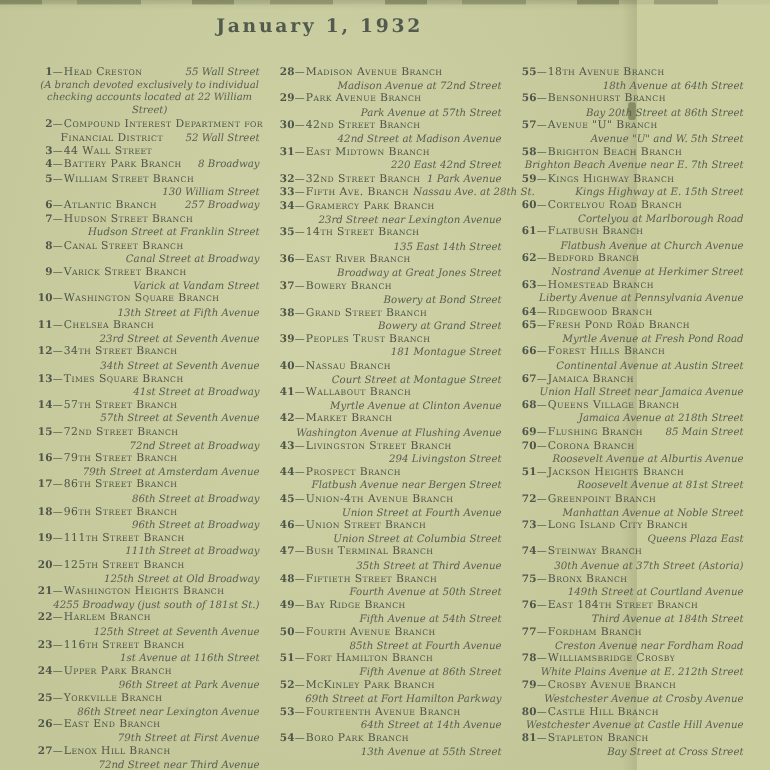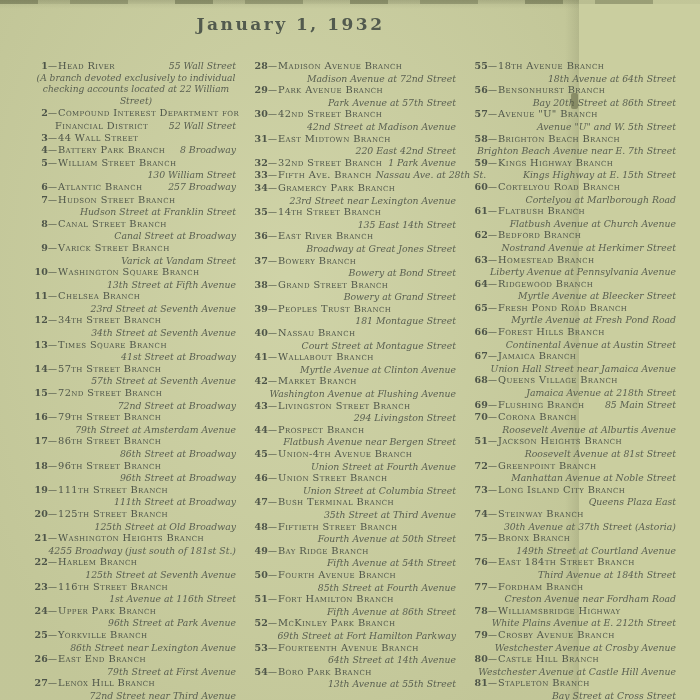--- a/index.html
+++ b/index.html
@@ -112,21 +112,21 @@
 <div class="page">
   <div class="top-edge"></div>
   <div class="edge-mark"></div>
   <h1 class="title">January 1, 1932</h1>
   <div class="cols">
       <div class="col">
         <div class="entry">
           <div class="line1">
             <span class="num">1</span>
             <span class="dash">—</span>
-            <span class="bname">Head River</span>
+            <span class="bname">Head Creston</span>
             <span class="iaddr">55 Wall Street</span>
           </div>
           <div class="note">(A branch devoted exclusively to individual checking accounts located at 22 William Street)</div>
         </div>
         <div class="entry">
           <div class="line1">
             <span class="num">2</span>
             <span class="dash">—</span>
             <span class="bname">Compound Interest Department for</span>
           </div>
@@ -625,21 +625,20 @@
             <span class="bname">Homestead Branch</span>
           </div>
           <div class="addr">Liberty Avenue at Pennsylvania Avenue</div>
         </div>
         <div class="entry">
           <div class="line1">
             <span class="num">64</span>
             <span class="dash">—</span>
             <span class="bname">Ridgewood Branch</span>
           </div>
-          <div class="addr">Myrtle Avenue at Bleecker Street</div>
         </div>
         <div class="entry">
           <div class="line1">
             <span class="num">65</span>
             <span class="dash">—</span>
             <span class="bname">Fresh Pond Road Branch</span>
           </div>
           <div class="addr">Myrtle Avenue at Fresh Pond Road</div>
         </div>
         <div class="entry">
@@ -735,21 +734,21 @@
             <span class="num">77</span>
             <span class="dash">—</span>
             <span class="bname">Fordham Branch</span>
           </div>
           <div class="addr">Creston Avenue near Fordham Road</div>
         </div>
         <div class="entry">
           <div class="line1">
             <span class="num">78</span>
             <span class="dash">—</span>
-            <span class="bname">Williamsbridge Highway</span>
+            <span class="bname">Williamsbridge Crosby</span>
           </div>
           <div class="addr">White Plains Avenue at E. 212th Street</div>
         </div>
         <div class="entry">
           <div class="line1">
             <span class="num">79</span>
             <span class="dash">—</span>
             <span class="bname">Crosby Avenue Branch</span>
           </div>
           <div class="addr">Westchester Avenue at Crosby Avenue</div>

